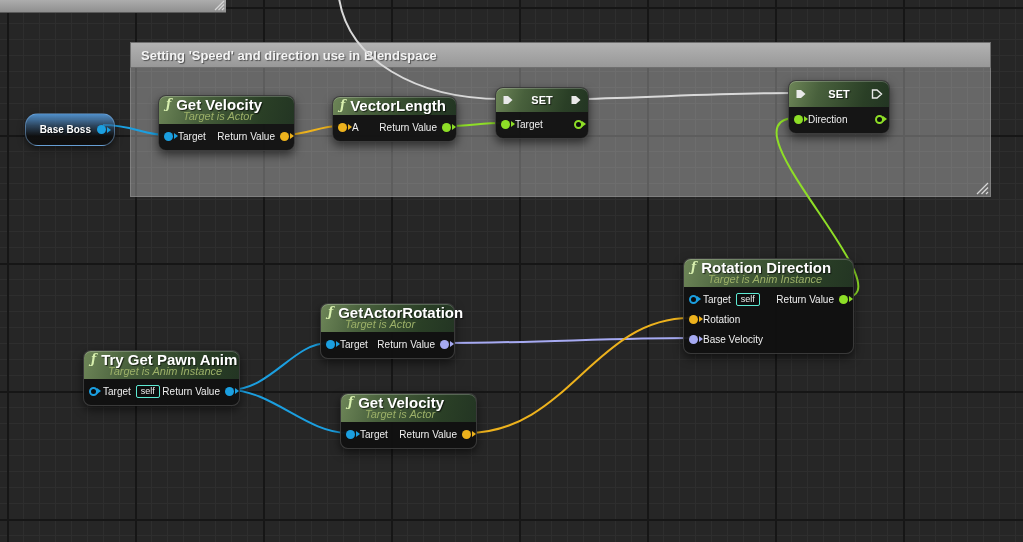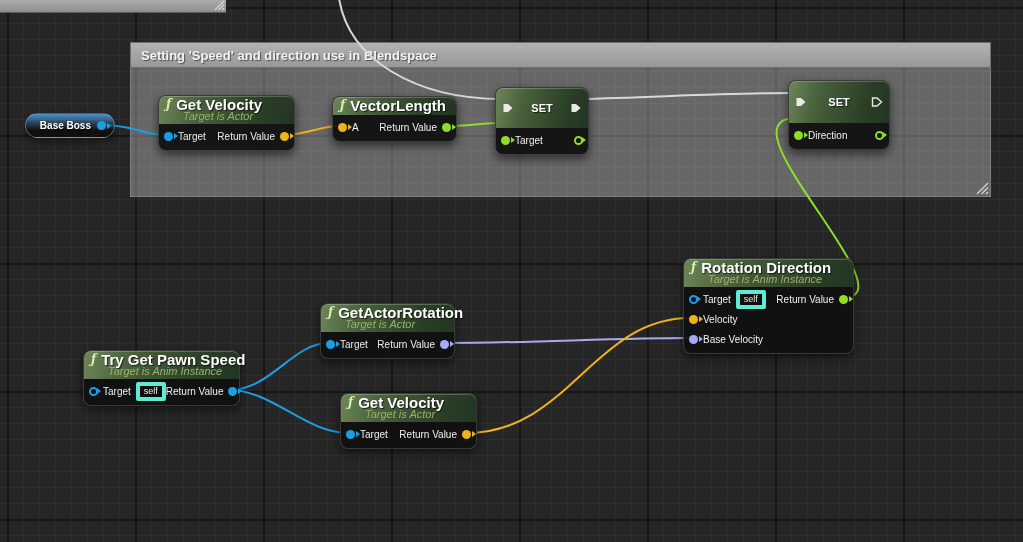--- a/index.html
+++ b/index.html
@@ -72,33 +72,33 @@
     margin-left:1px; border-left:4px solid var(--c);
     border-top:3px solid transparent; border-bottom:3px solid transparent;
   }
   .dot.f { background:var(--c); }
   .dot.h { box-sizing:border-box; border:2px solid var(--c); background:rgba(0,0,0,0.35); }
   .blue  { --c:#1b9fe0; }
   .yellow{ --c:#edb21d; }
   .green { --c:#8ede27; }
   .lav   { --c:#a6aaf2; }
 
-  .sethead { display:flex; align-items:center; justify-content:space-between; padding:8px 6px; border-radius:7px 7px 0 0; }
+  .sethead { display:flex; align-items:center; justify-content:space-between; padding:0 6px; border-radius:7px 7px 0 0; }
   .sethead.h24 { height:24px; }
   .sethead.h26 { height:26px; }
   .settitle { flex:1; text-align:center; font-size:11px; font-weight:bold; color:#fff; text-shadow:1px 1px 1px rgba(0,0,0,0.65); }
   .exec { flex:none; }
 
   .selfbox {
     font-size:9px; line-height:11px; color:#eee; background:#0d0d0d;
-    border:4px solid #5eead4; border-radius:2px; padding:0 4px;
+    border:1px solid #5eead4; border-radius:2px; padding:0 4px;
   }
 
   .var-node {
-    position:absolute; z-index:3; height:25px; box-sizing:border-box;
+    position:absolute; z-index:3; height:33px; box-sizing:border-box;
     border-radius:13px;
     background:linear-gradient(180deg, rgba(85,155,220,0.9) 0%, rgba(50,90,130,0.6) 38%, rgba(14,14,14,0.95) 72%);
     border:1px solid rgba(125,175,225,0.5);
     box-shadow:0 3px 7px rgba(0,0,0,0.5);
     display:flex; align-items:center; justify-content:flex-end; gap:6px; padding:0 8px;
   }
   .vtitle { font-size:10px; font-weight:bold; color:#fff; text-shadow:1px 1px 1px rgba(0,0,0,0.7); }
 </style>
 </head>
 <body>
@@ -242,21 +242,21 @@
         <span class="selfbox">self</span>
       </span>
       <span class="pin">
         <span>Return Value</span>
         <span class="dot f green"></span>
       </span>
     </div>
     <div class="prow">
       <span class="pin">
         <span class="dot f yellow"></span>
-        <span>Velocity</span>
+        <span>Rotation</span>
       </span>
     </div>
     <div class="prow">
       <span class="pin">
         <span class="dot f lav"></span>
         <span>Base Velocity</span>
       </span>
     </div>
   </div>
 </div>
@@ -280,21 +280,21 @@
         <span class="dot f lav"></span>
       </span>
     </div>
   </div>
 </div>
 
 <div class="node" style="left:83px;top:350px;width:155px;">
   <div class="nhead">
     <div class="trow">
       <span class="fn">ƒ</span>
-      <span class="ntitle">Try Get Pawn Speed</span>
+      <span class="ntitle">Try Get Pawn Anim</span>
     </div>
     <div class="nsub">Target is Anim Instance</div>
   </div>
   <div class="nbody">
     <div class="prow">
       <span class="pin">
         <span class="dot h blue"></span>
         <span>Target</span>
         <span class="selfbox">self</span>
       </span>

